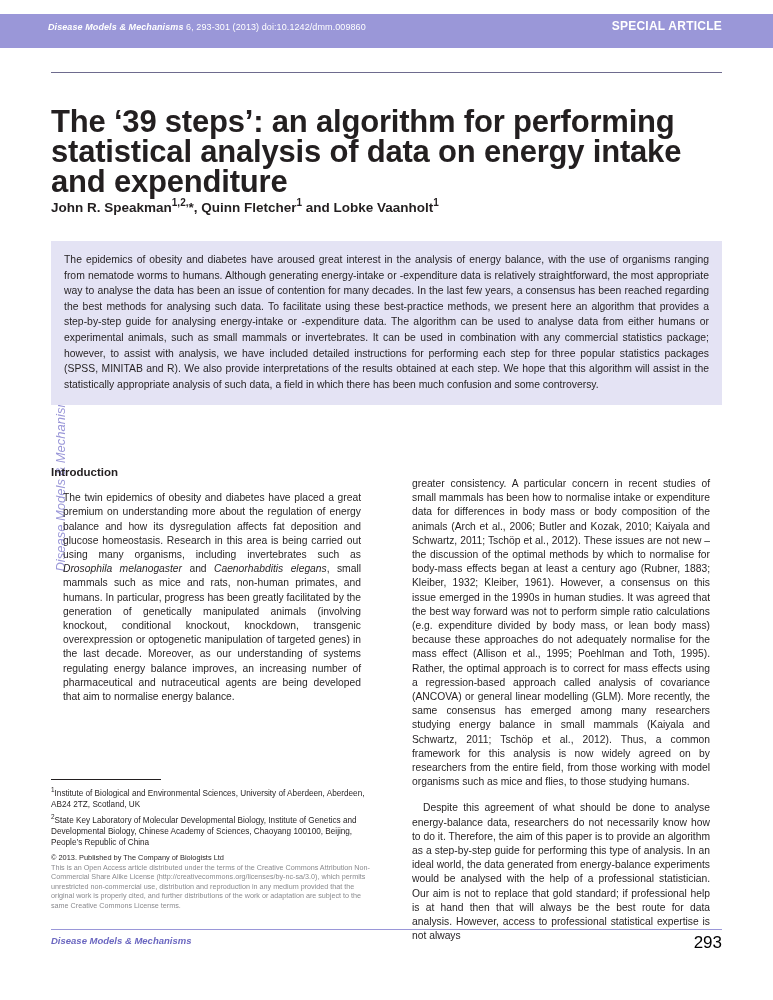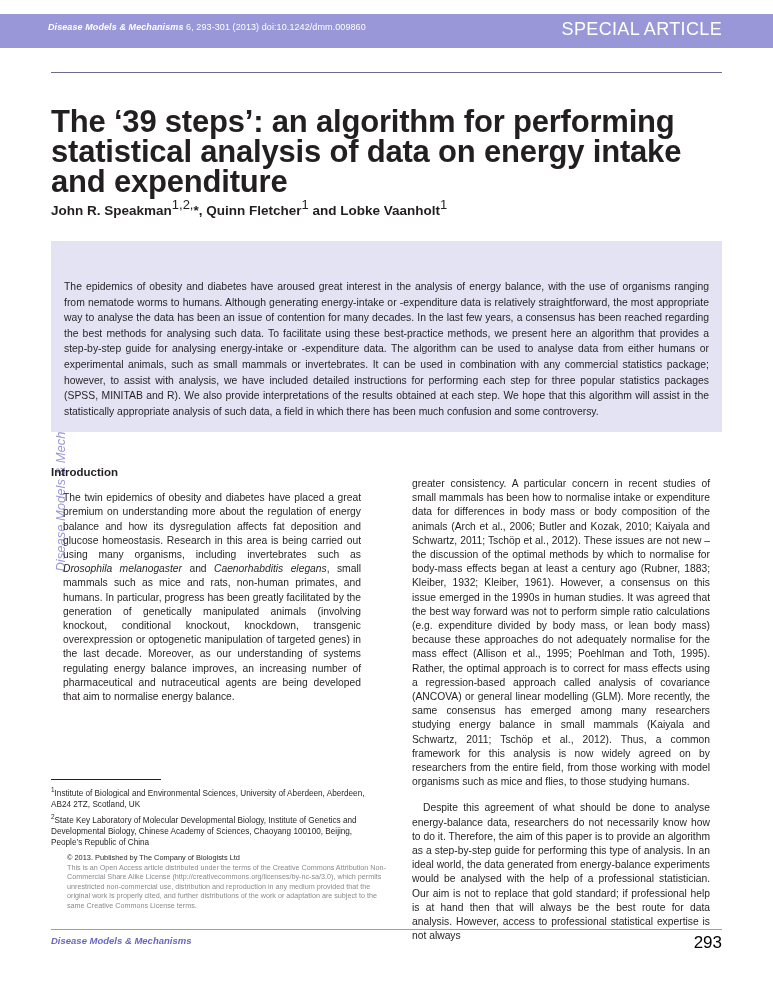--- a/index.html
+++ b/index.html
@@ -34,22 +34,22 @@
     letter-spacing: 0.01em;
   }
   .header-left .jrnl {
     font-weight: bold;
     font-style: italic;
   }
   .header-right {
     position: absolute;
     right: 51px;
     top: 19px;
-    font-size: 18px;
-    font-weight: normal;
+    font-size: 12px;
+    font-weight: bold;
     color: #ffffff;
     letter-spacing: 0.02em;
   }
 
   
   .side-running {
     position: absolute;
     left: -90px;
     top: 452px;
     width: 300px;
@@ -89,41 +89,40 @@
   .authors {
     position: absolute;
     left: 51px;
     top: 197px;
     width: 650px;
     font-size: 13.5px;
     font-weight: bold;
     color: #231f20;
   }
   .authors sup {
-    font-size: 13px;
-    font-weight: normal;
+    font-size: 10px;
+    font-weight: bold;
     vertical-align: super;
   }
 
   
   .abstract-box {
     position: absolute;
     left: 51px;
     top: 241px;
     width: 671px;
     background: #e4e3f4;
     box-sizing: border-box;
     padding: 11px 13px 13px 13px;
   }
   .abstract-text {
     font-size: 10.4px;
     line-height: 15.6px;
     text-align: justify;
     color: #231f20;
-    margin-top: 27px;
   }
 
   
   .col {
     position: absolute;
     top: 465px;
     width: 322px;
     font-size: 10.3px;
     line-height: 14.2px;
     text-align: justify;
@@ -164,21 +163,21 @@
     font-size: 8.2px;
     line-height: 11.4px;
     color: #231f20;
   }
   .footnotes sup {
     font-size: 6.4px;
     vertical-align: super;
   }
   .copyright {
     position: absolute;
-    left: 67px;
+    left: 51px;
     top: 853px;
     width: 322px;
     font-size: 7.2px;
     line-height: 9.5px;
     color: #58595b;
   }
   .copyright .cc-first {
     color: #231f20;
     font-size: 7.4px;
   }

